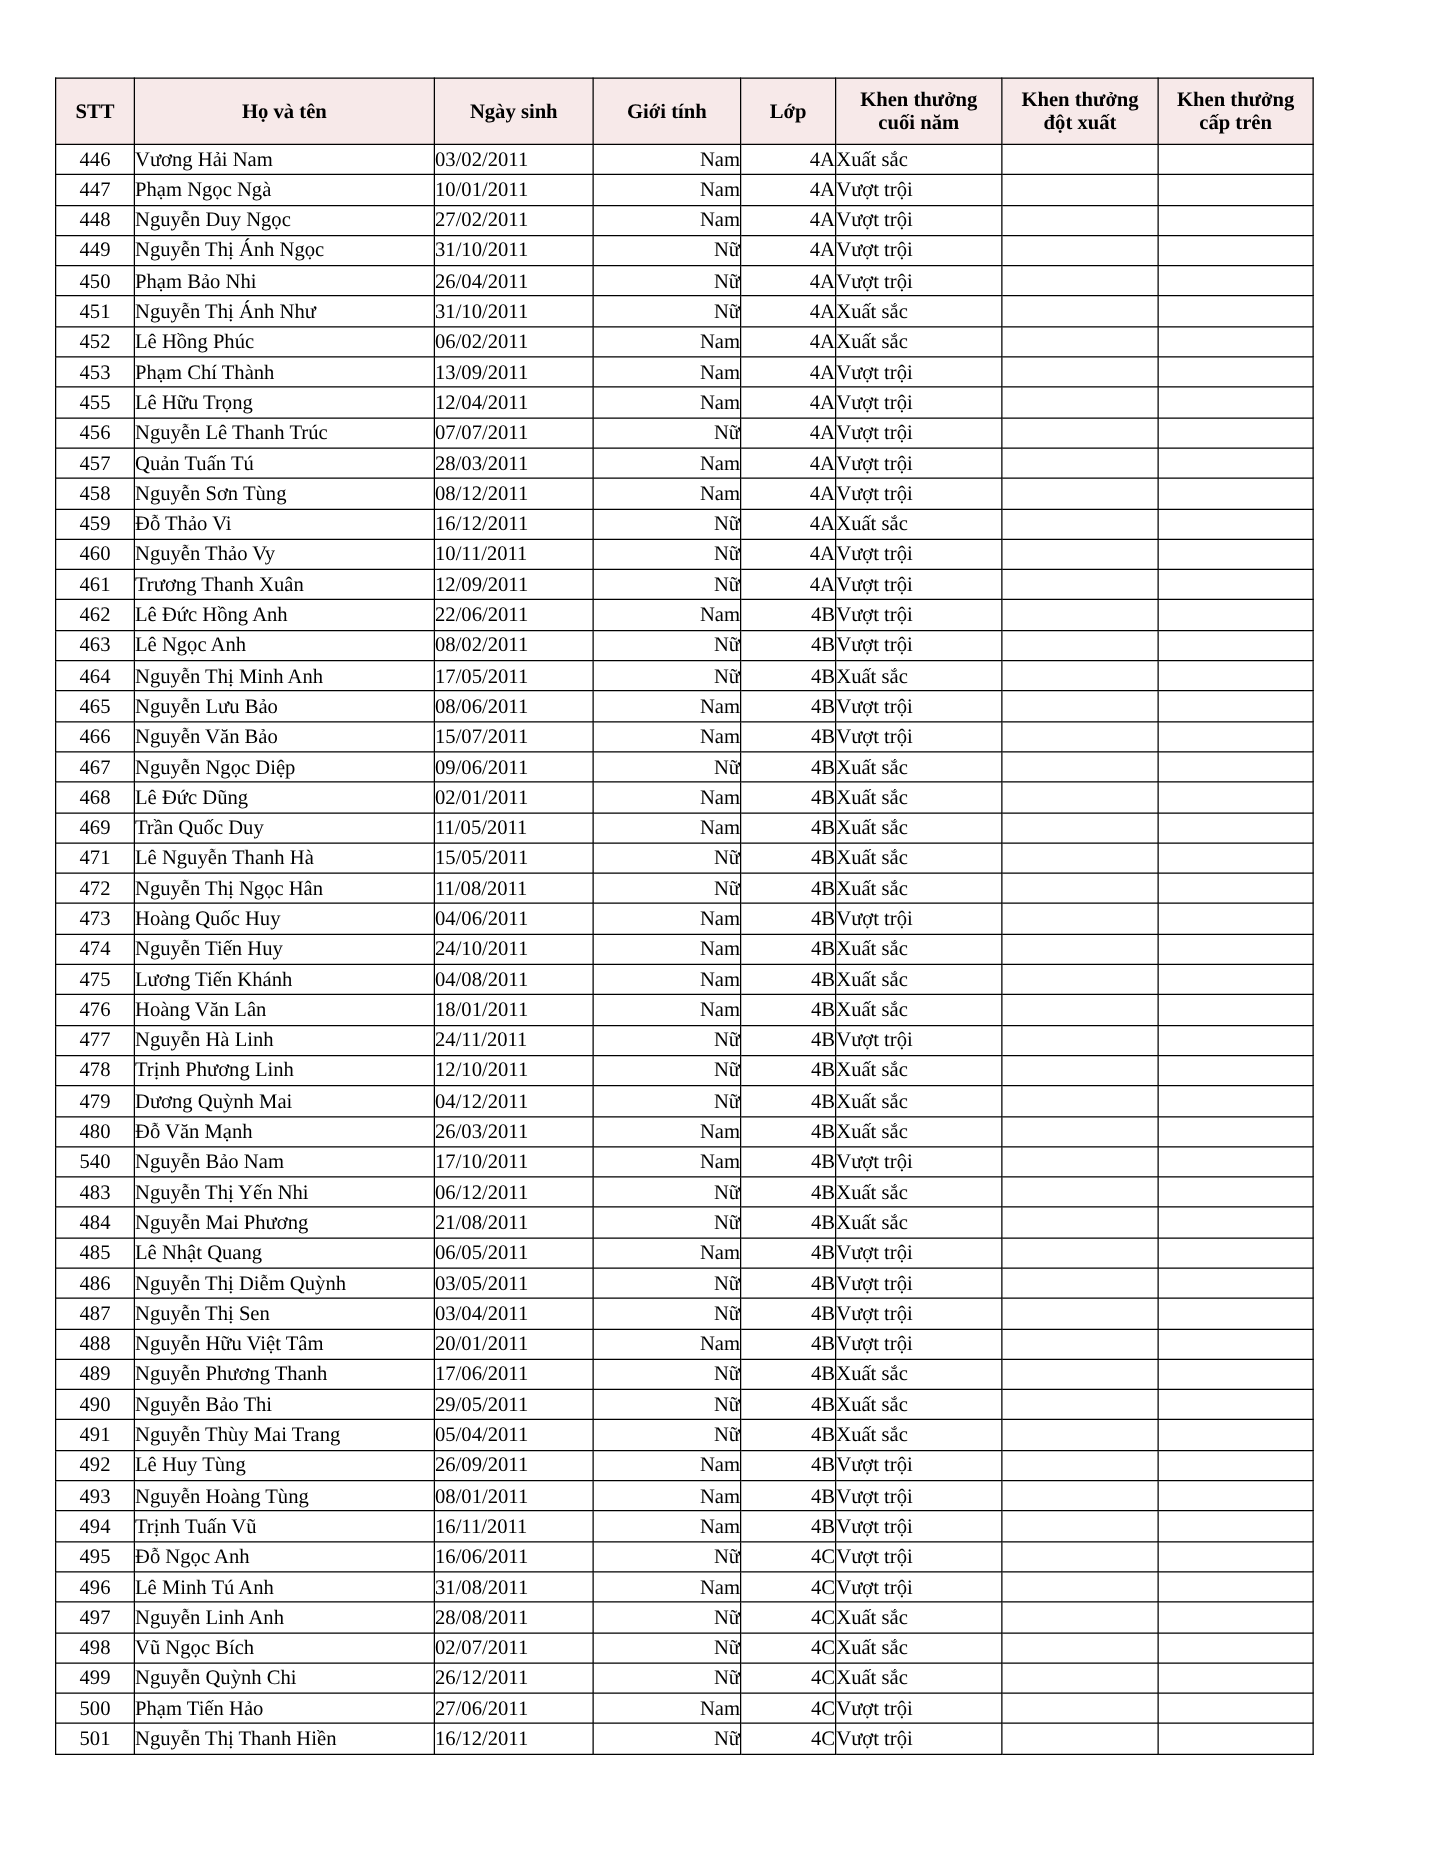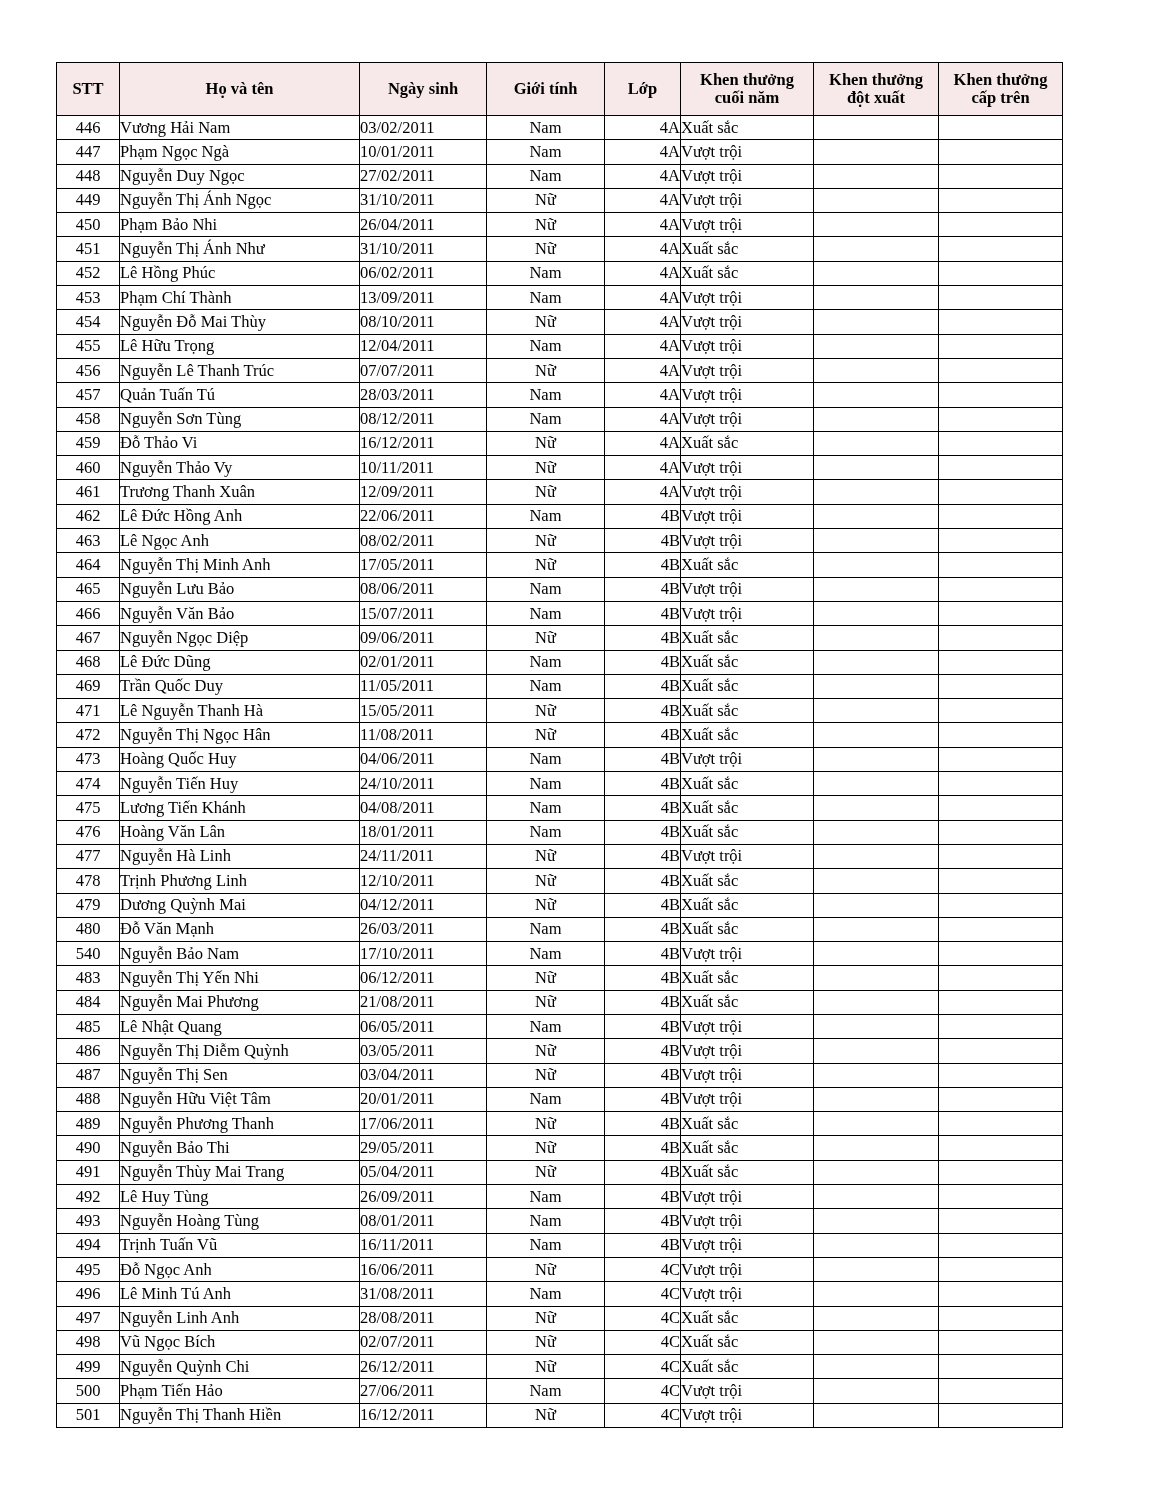--- a/index.html
+++ b/index.html
@@ -11,21 +11,21 @@
     width: 1160px;
     height: 1500px;
     font-family: "Liberation Serif", serif;
     color: #000000;
   }
   .page {
     position: relative;
     width: 1160px;
     height: 1500px;
     box-sizing: border-box;
-    padding: 62px 55px 0 56px;
+    padding: 62px 55px 0 44px;
   }
   table.award-table {
     border-collapse: collapse;
     width: 1006px;
     table-layout: fixed;
   }
   table.award-table th,
   table.award-table td {
     border: 1px solid #000000;
     font-size: 16.5px;
@@ -44,21 +44,21 @@
     display: block;
     white-space: nowrap;
   }
   tbody td {
     height: 23.3px;
     padding: 0 6px;
   }
   td.c-stt { text-align: center; }
   td.c-name { text-align: left; margin-top: 16px; }
   td.c-dob { text-align: left; }
-  td.c-gender { text-align: center; }
+  td.c-gender { text-align: right; }
   td.c-class { text-align: right; }
   td.c-award { text-align: left; }
   td.c-blank { text-align: left; }
 
   col.w-stt { width: 63px; }
   col.w-name { width: 240px; }
   col.w-dob { width: 127px; }
   col.w-gender { width: 118px; }
   col.w-class { width: 76px; }
   col.w-award { width: 133px; }
@@ -176,30 +176,20 @@
           <td class="c-stt">453</td>
           <td class="c-name">Phạm Chí Thành</td>
           <td class="c-dob">13/09/2011</td>
           <td class="c-gender">Nam</td>
           <td class="c-class">4A</td>
           <td class="c-award">Vượt trội</td>
           <td class="c-blank"></td>
           <td class="c-blank"></td>
         </tr>
         <tr>
-          <td class="c-stt">454</td>
-          <td class="c-name">Nguyễn Đỗ Mai Thùy</td>
-          <td class="c-dob">08/10/2011</td>
-          <td class="c-gender">Nữ</td>
-          <td class="c-class">4A</td>
-          <td class="c-award">Vượt trội</td>
-          <td class="c-blank"></td>
-          <td class="c-blank"></td>
-        </tr>
-        <tr>
           <td class="c-stt">455</td>
           <td class="c-name">Lê Hữu Trọng</td>
           <td class="c-dob">12/04/2011</td>
           <td class="c-gender">Nam</td>
           <td class="c-class">4A</td>
           <td class="c-award">Vượt trội</td>
           <td class="c-blank"></td>
           <td class="c-blank"></td>
         </tr>
         <tr>

